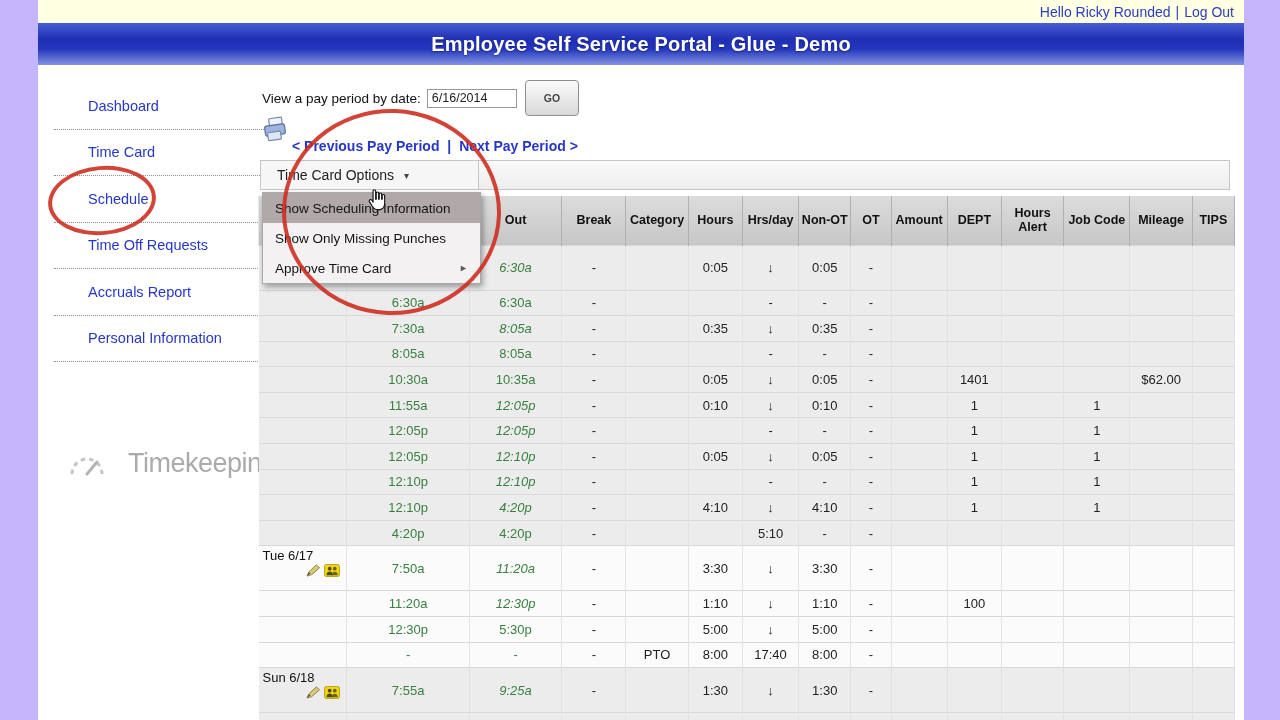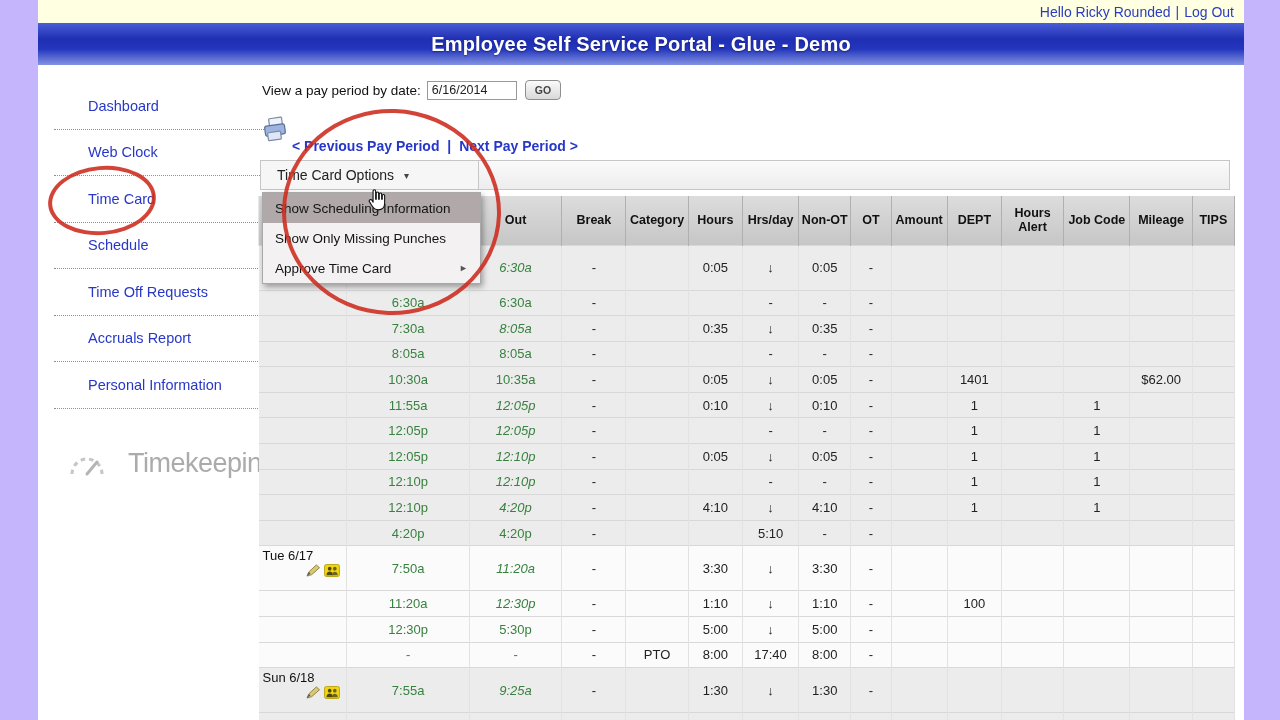--- a/index.html
+++ b/index.html
@@ -26,21 +26,21 @@
   .nav-item { height:46.5px; display:flex; align-items:center; padding-left:34px;
               font-size:14.5px; color:#2737c8; border-bottom:1px dotted #8f8f8f; cursor:pointer; }
   .logo { position:absolute; left:28px; top:447px; display:flex; align-items:center; gap:20px; }
   .logo-text { font-size:27px; color:#ababab; letter-spacing:-.5px; }
 
   
   .datefilter { position:absolute; left:224px; top:80px; display:flex; align-items:center;
                 font-size:13.5px; color:#111; }
   .datefilter input { margin-left:6px; width:90px; height:19px; border:1px solid #999;
                       font-size:12.5px; padding:0 4px; color:#222; background:#fff; }
-  .go-btn { margin-left:8px; height:20px; padding:0 9px; font-size:10.5px; font-weight:bold; color:#444;
+  .go-btn { margin-left:8px; height:36px; padding:0 18px; font-size:10.5px; font-weight:bold; color:#444;
             background:linear-gradient(#fbfbfb,#d9d9d9); border:1px solid #8e8e8e; border-radius:4px; cursor:pointer; }
   .printer { position:absolute; left:224px; top:116px; }
   .paynav { position:absolute; left:254px; top:138px; font-size:14px; font-weight:bold; color:#2737c8; }
   .paynav a { color:#2737c8; text-decoration:none; }
   .paynav .sep { color:#2737c8; margin:0 4px; }
 
   .toolbar { position:absolute; left:222px; top:160px; width:970px; height:30px;
              background:linear-gradient(#fafafa,#ededed); border:1px solid #c6c6c6; }
   .tco-btn { position:absolute; left:0; top:0; width:218px; height:28px; background:#f6f6f6;
              border-right:1px solid #c6c6c6; display:flex; align-items:center; padding-left:16px;
@@ -90,21 +90,20 @@
       <span class="sep">|</span>
       <a href="#">Log Out</a>
     </div>
 
     <div class="bluebar">
       <div class="title">Employee Self Service Portal - Glue - Demo</div>
     </div>
 
     <div class="sidebar">
         <div class="nav-item">Dashboard</div>
-        <div class="nav-item">Web Clock</div>
         <div class="nav-item">Time Card</div>
         <div class="nav-item">Schedule</div>
         <div class="nav-item">Time Off Requests</div>
         <div class="nav-item">Accruals Report</div>
         <div class="nav-item">Personal Information</div>
       </div>
 
     <div class="logo">
       <svg width="42" height="32" viewBox="0 0 42 32">
         <path d="M6 27 A 15 15 0 0 1 36 27" fill="none" stroke="#c6c6c6" stroke-width="3" stroke-dasharray="4.5,4"></path>

